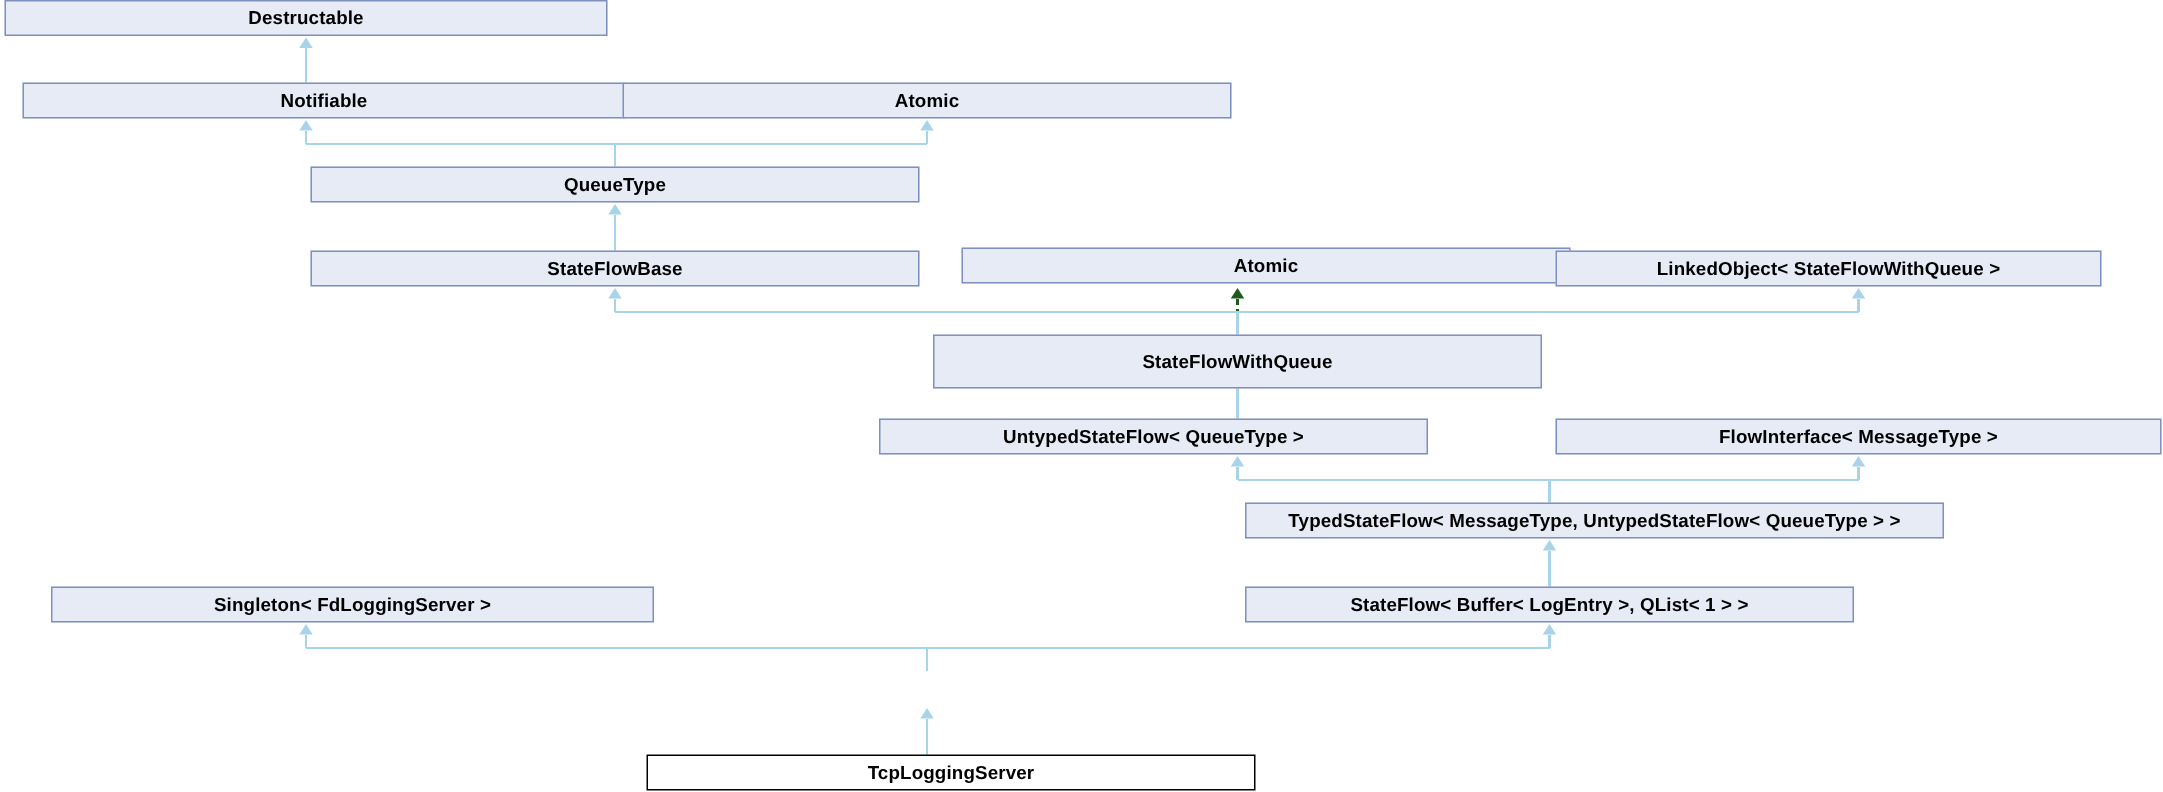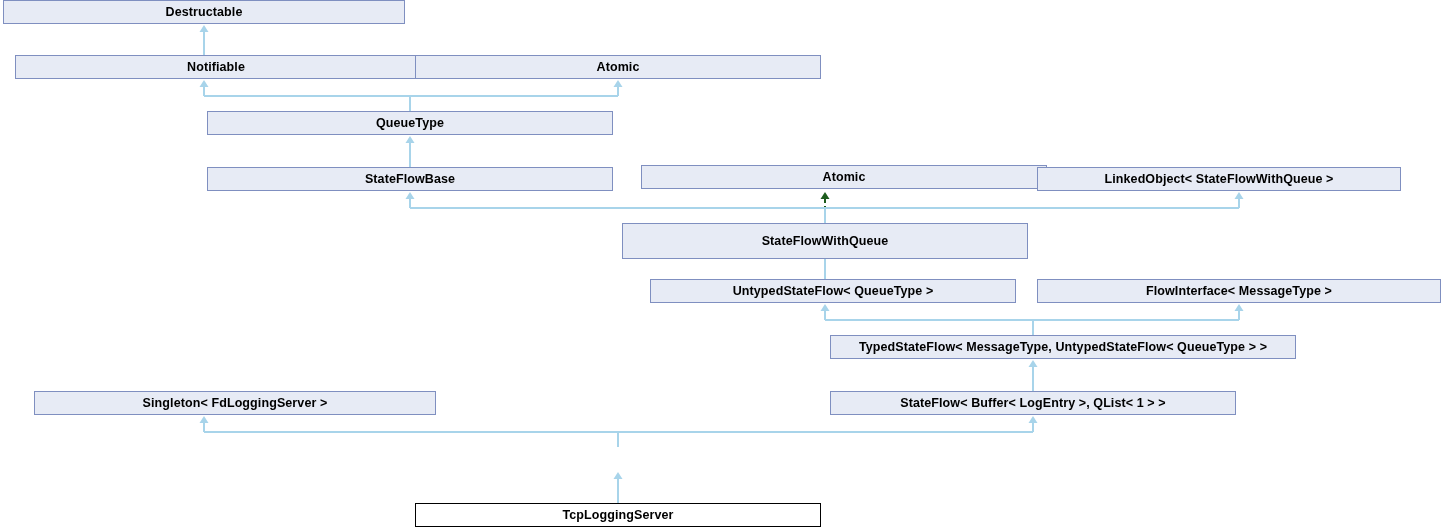--- a/index.html
+++ b/index.html
@@ -113,31 +113,31 @@
     </div>
     <div class="node" style="left: 622px; top: 165px; width: 406px; height: 24px; margin-left: 19px;">
       <span class="node-label">Atomic</span>
     </div>
     <div class="node" style="left: 1037px; top: 167px; width: 364px; height: 24px;">
       <span class="node-label">LinkedObject&lt; StateFlowWithQueue &gt;</span>
     </div>
     <div class="node" style="left: 622px; top: 223px; width: 406px; height: 36px;">
       <span class="node-label">StateFlowWithQueue</span>
     </div>
-    <div class="node" style="left: 650px; top: 279px; width: 366px; height: 24px;">
+    <div class="node" style="left: 586px; top: 279px; width: 366px; height: 24px;">
       <span class="node-label">UntypedStateFlow&lt; QueueType &gt;</span>
     </div>
     <div class="node" style="left: 1037px; top: 279px; width: 404px; height: 24px;">
       <span class="node-label">FlowInterface&lt; MessageType &gt;</span>
     </div>
     <div class="node" style="left: 830px; top: 335px; width: 466px; height: 24px;">
       <span class="node-label">TypedStateFlow&lt; MessageType, UntypedStateFlow&lt; QueueType &gt; &gt;</span>
     </div>
     <div class="node" style="left: 3px; top: 391px; width: 402px; height: 24px; margin-left: 31px;">
       <span class="node-label">Singleton&lt; FdLoggingServer &gt;</span>
     </div>
     <div class="node" style="left: 830px; top: 391px; width: 406px; height: 24px;">
       <span class="node-label">StateFlow&lt; Buffer&lt; LogEntry &gt;, QList&lt; 1 &gt; &gt;</span>
     </div>
-    <div class="node focus" style="left: 415px; top: 503px; width: 406px; height: 24px;">
+    <div class="node focus" style="left: 431px; top: 503px; width: 406px; height: 24px;">
       <span class="node-label">TcpLoggingServer</span>
     </div>
   </div>
 
 </body></html>

